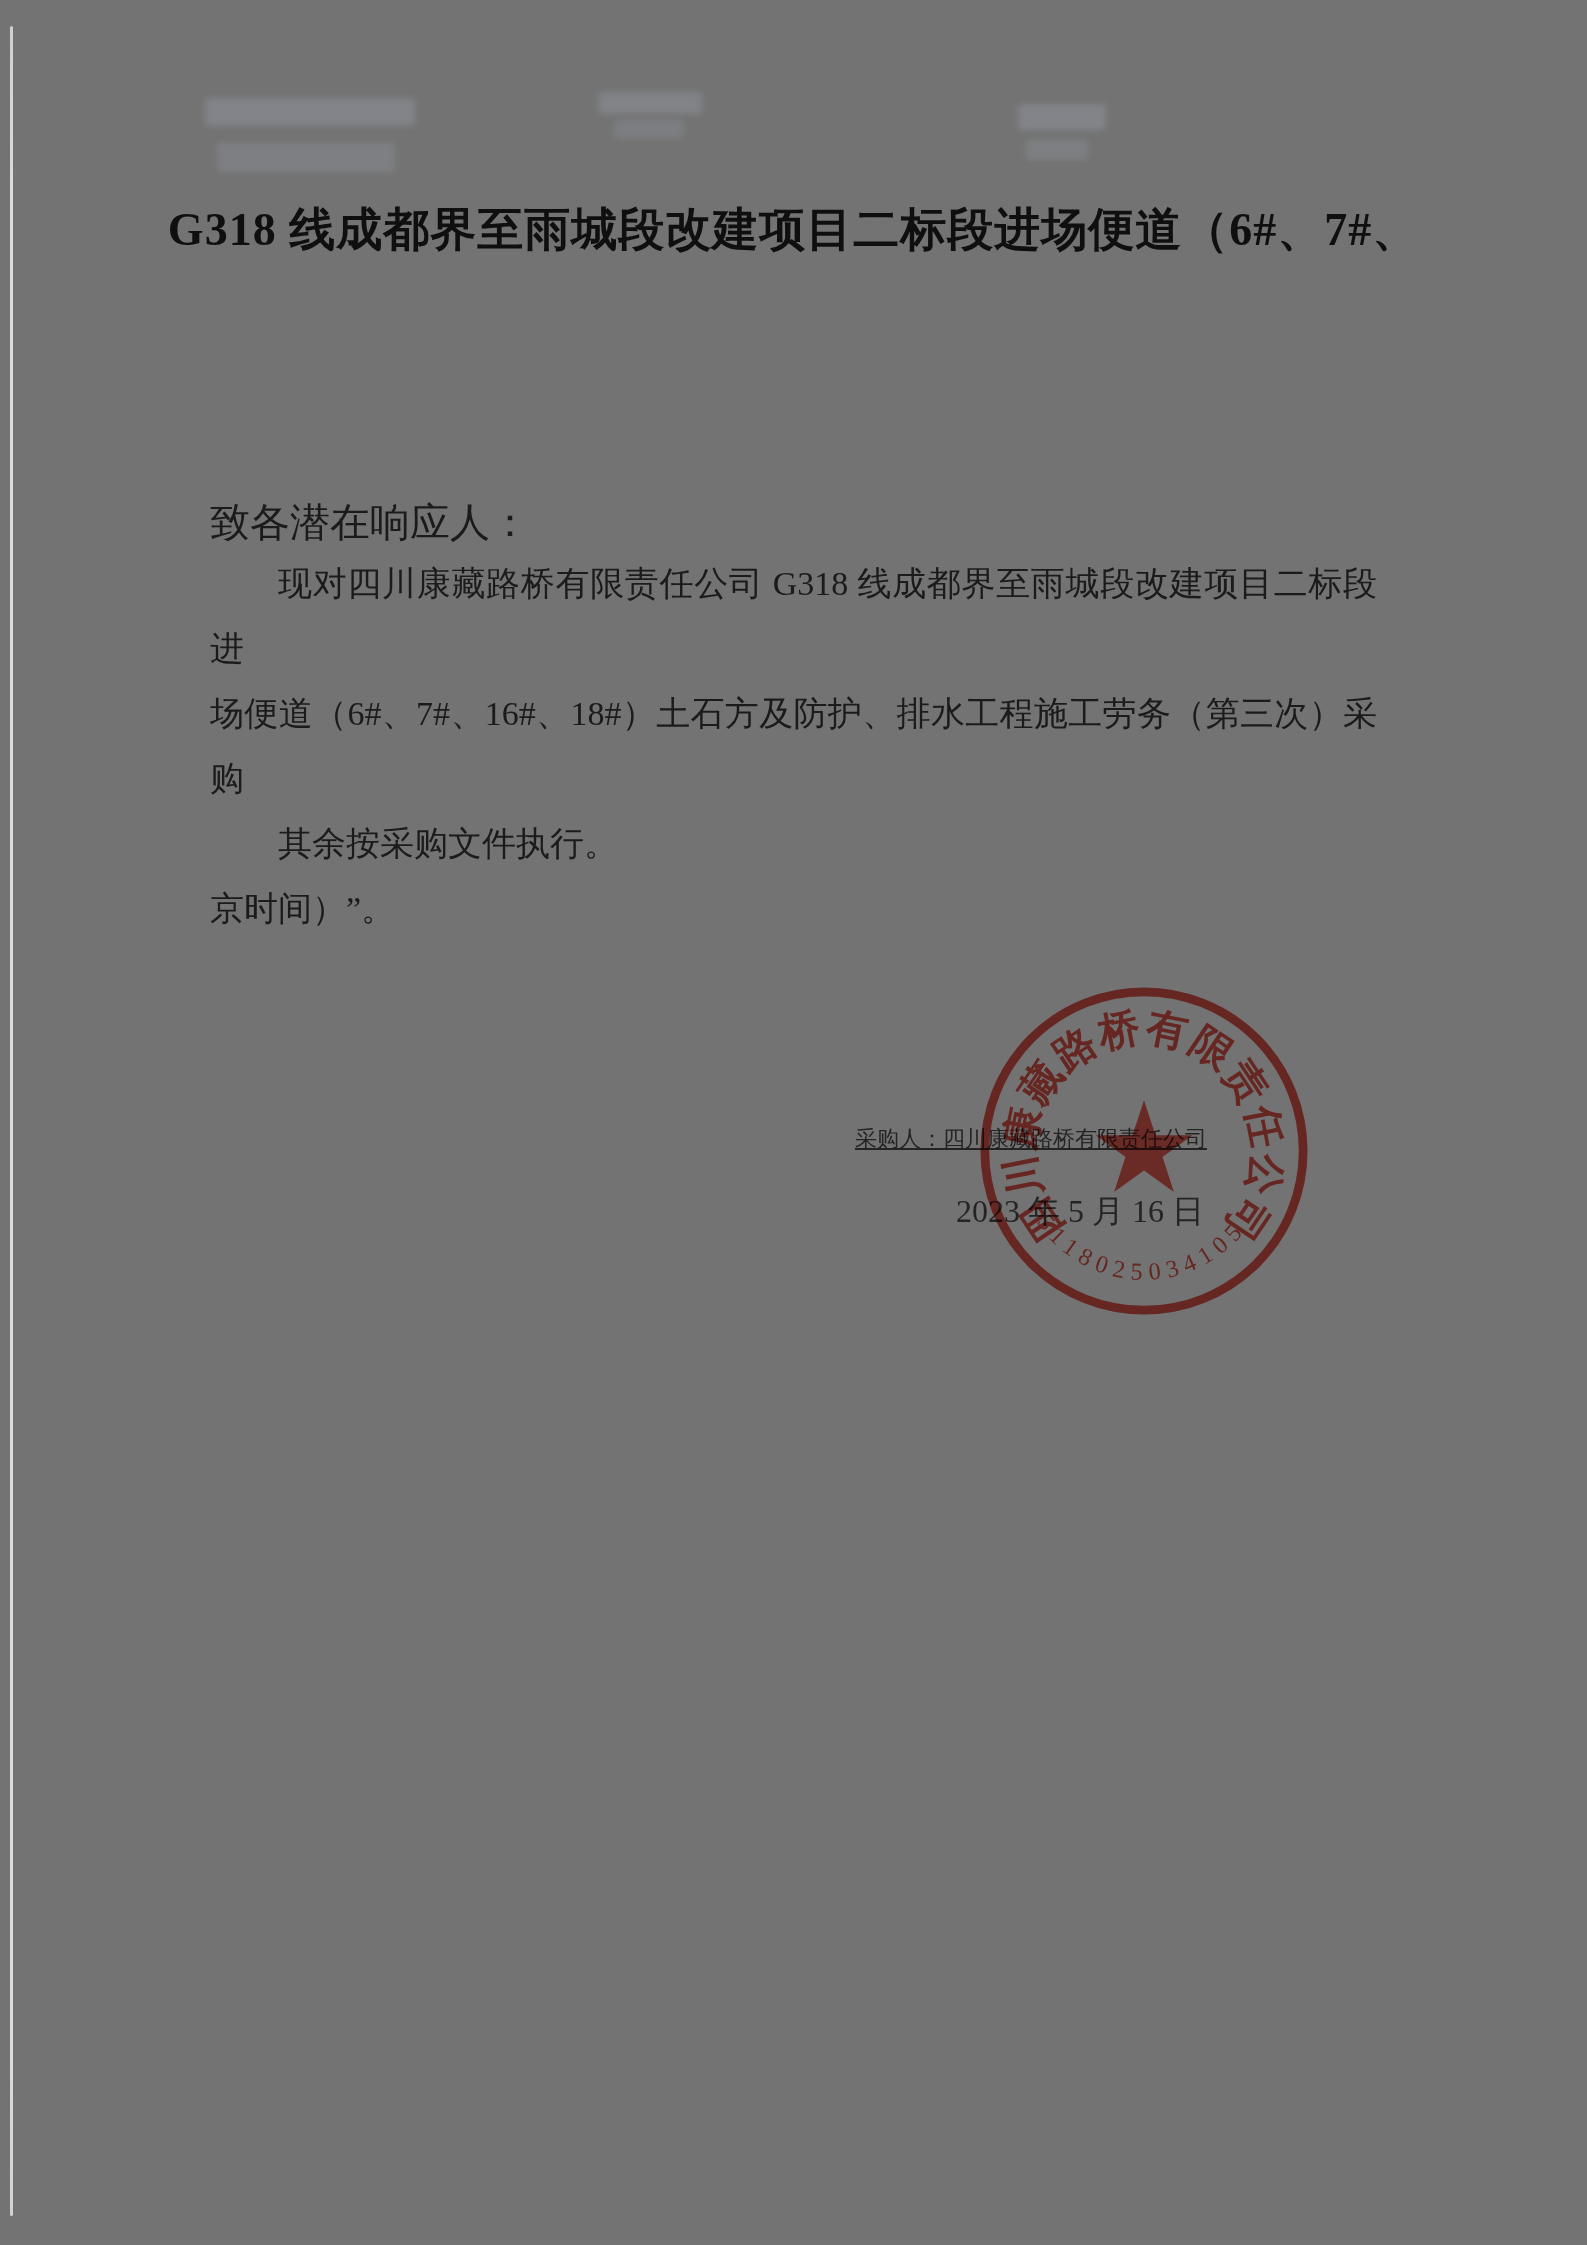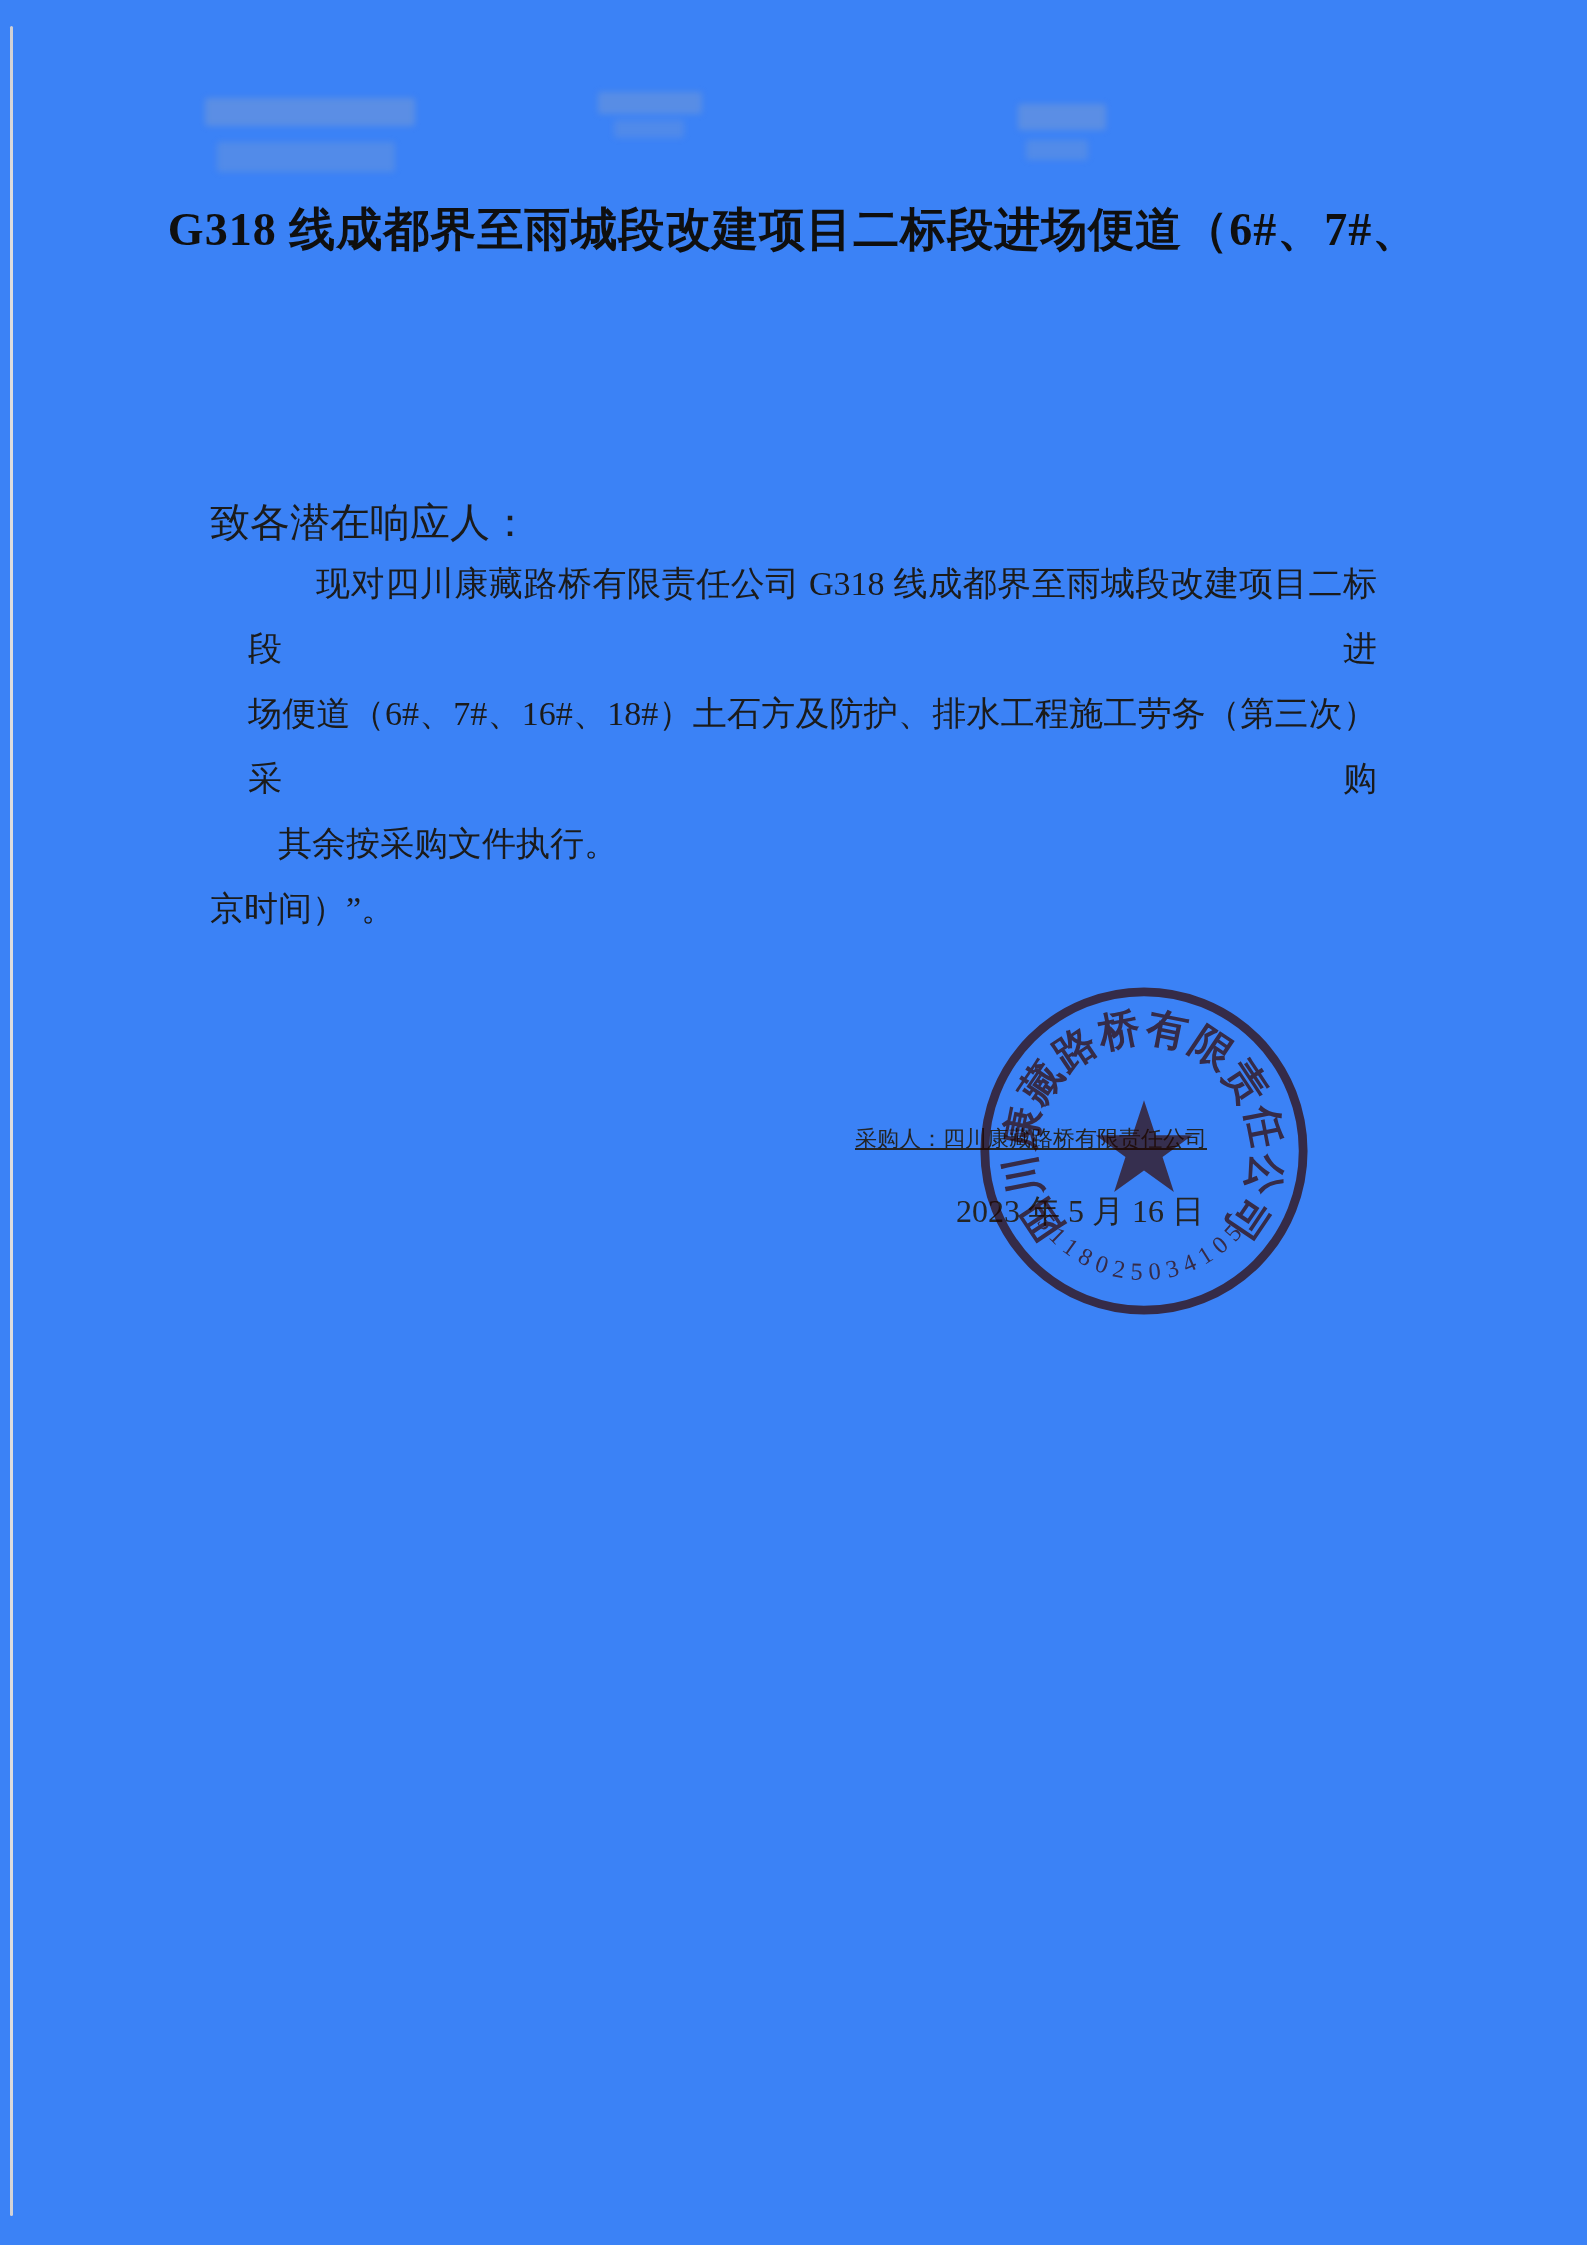--- a/index.html
+++ b/index.html
@@ -1,21 +1,21 @@
 <!DOCTYPE html>
 <html><head>
 <meta charset="utf-8">
 <style>
   html,body{margin:0;padding:0;background:#ffffff;}
   body{
     width:1587px;height:2245px;position:relative;overflow:hidden;
     font-family:"Liberation Serif","DejaVu Serif",serif;
     color:#1b1b1b;
   }
-  .page{position:absolute;inset:0;background:#3b82f6;}
+  .page{position:absolute;inset:0;background:#737373;}
 
   
   .edge-line{
     position:absolute;left:10px;top:26px;width:3px;height:2190px;
     background:linear-gradient(#cfcfd4,#dcdcdf 8%,#dcdcdf 92%,#d2d2d6);
     border-radius:2px;
   }
 
   
   .artifact{position:absolute;filter:blur(3px);}
@@ -36,21 +36,21 @@
   .salutation{
     position:absolute;left:210px;top:495px;
     font-size:40px;color:#1b1b1b;
   }
 
   .body-block{
     position:absolute;left:210px;top:551px;width:1167px;
     font-size:34px;line-height:65px;color:#1b1b1b;
   }
   .body-line{white-space:nowrap;}
-  .body-line.fill{white-space:normal;text-align:justify;text-align-last:justify;margin-left:38px;}
+  .body-line.fill{white-space:normal;text-align:justify;text-align-last:justify;}
   .indent{text-indent:68px;}
   .u{
     text-decoration:underline;
     text-underline-offset:8px;
     text-decoration-thickness:2px;
   }
   .closing{margin-top:0;}
 
   .sig-name{
     position:absolute;left:855px;top:1124px;

